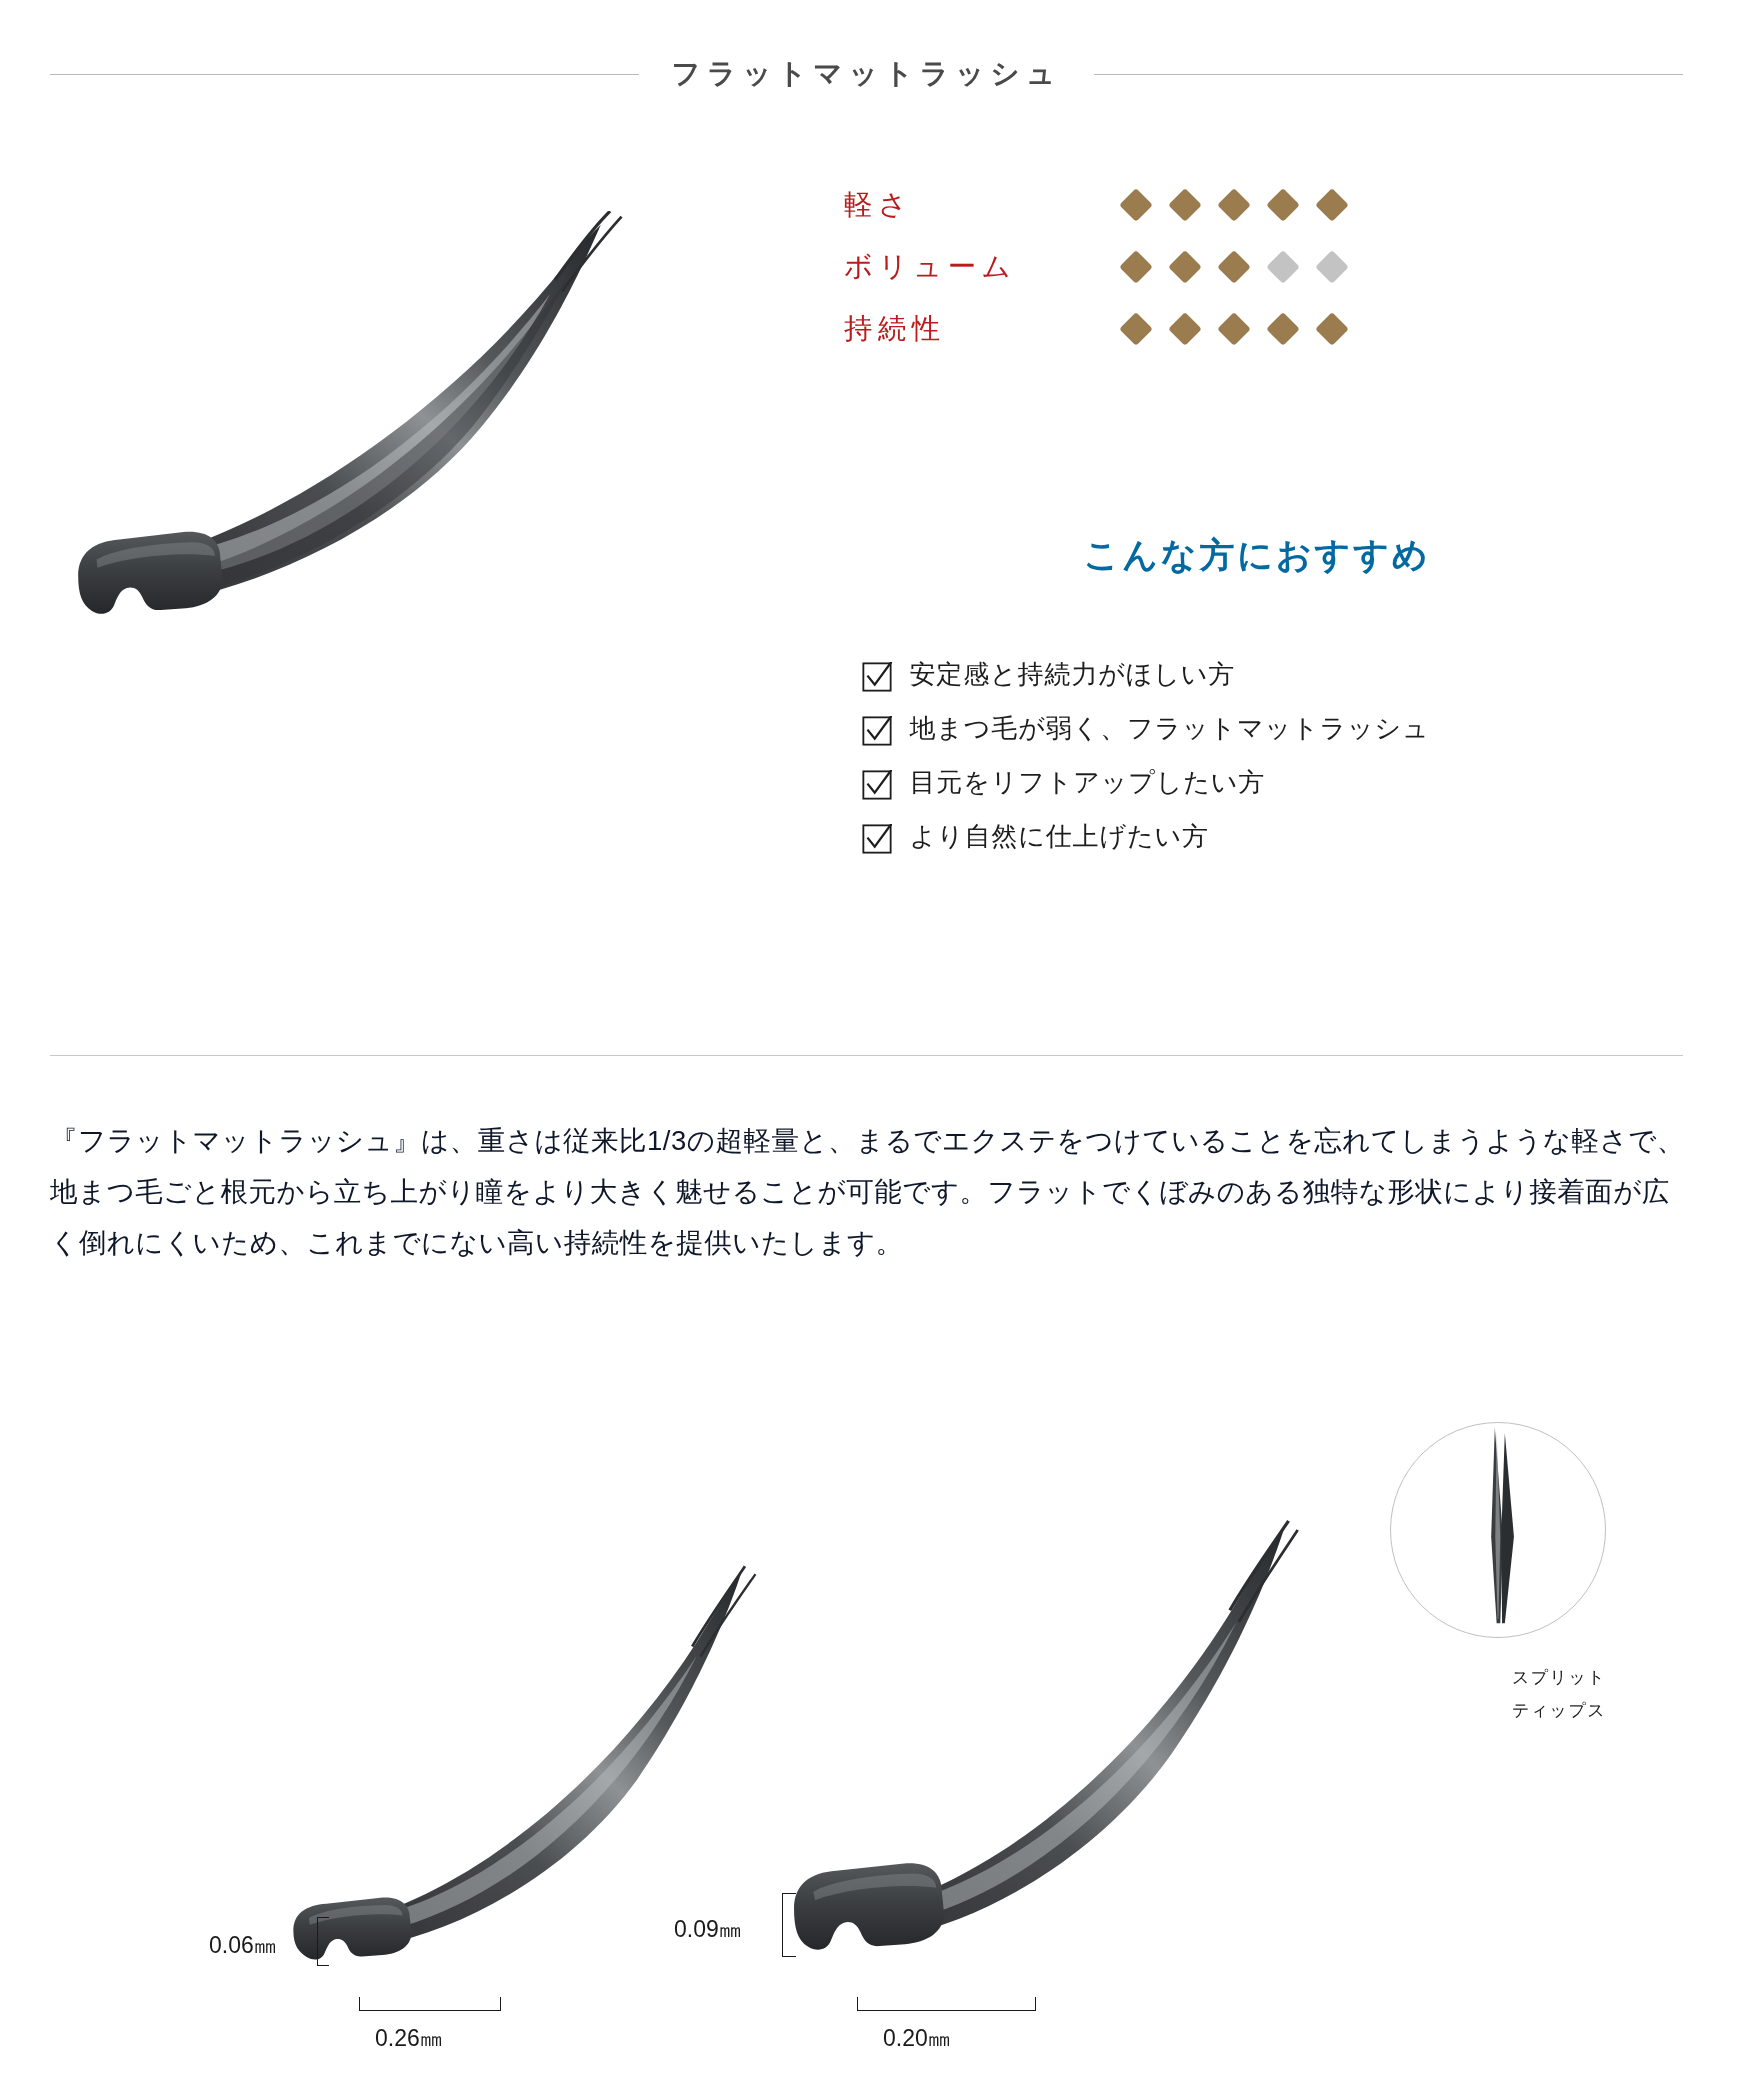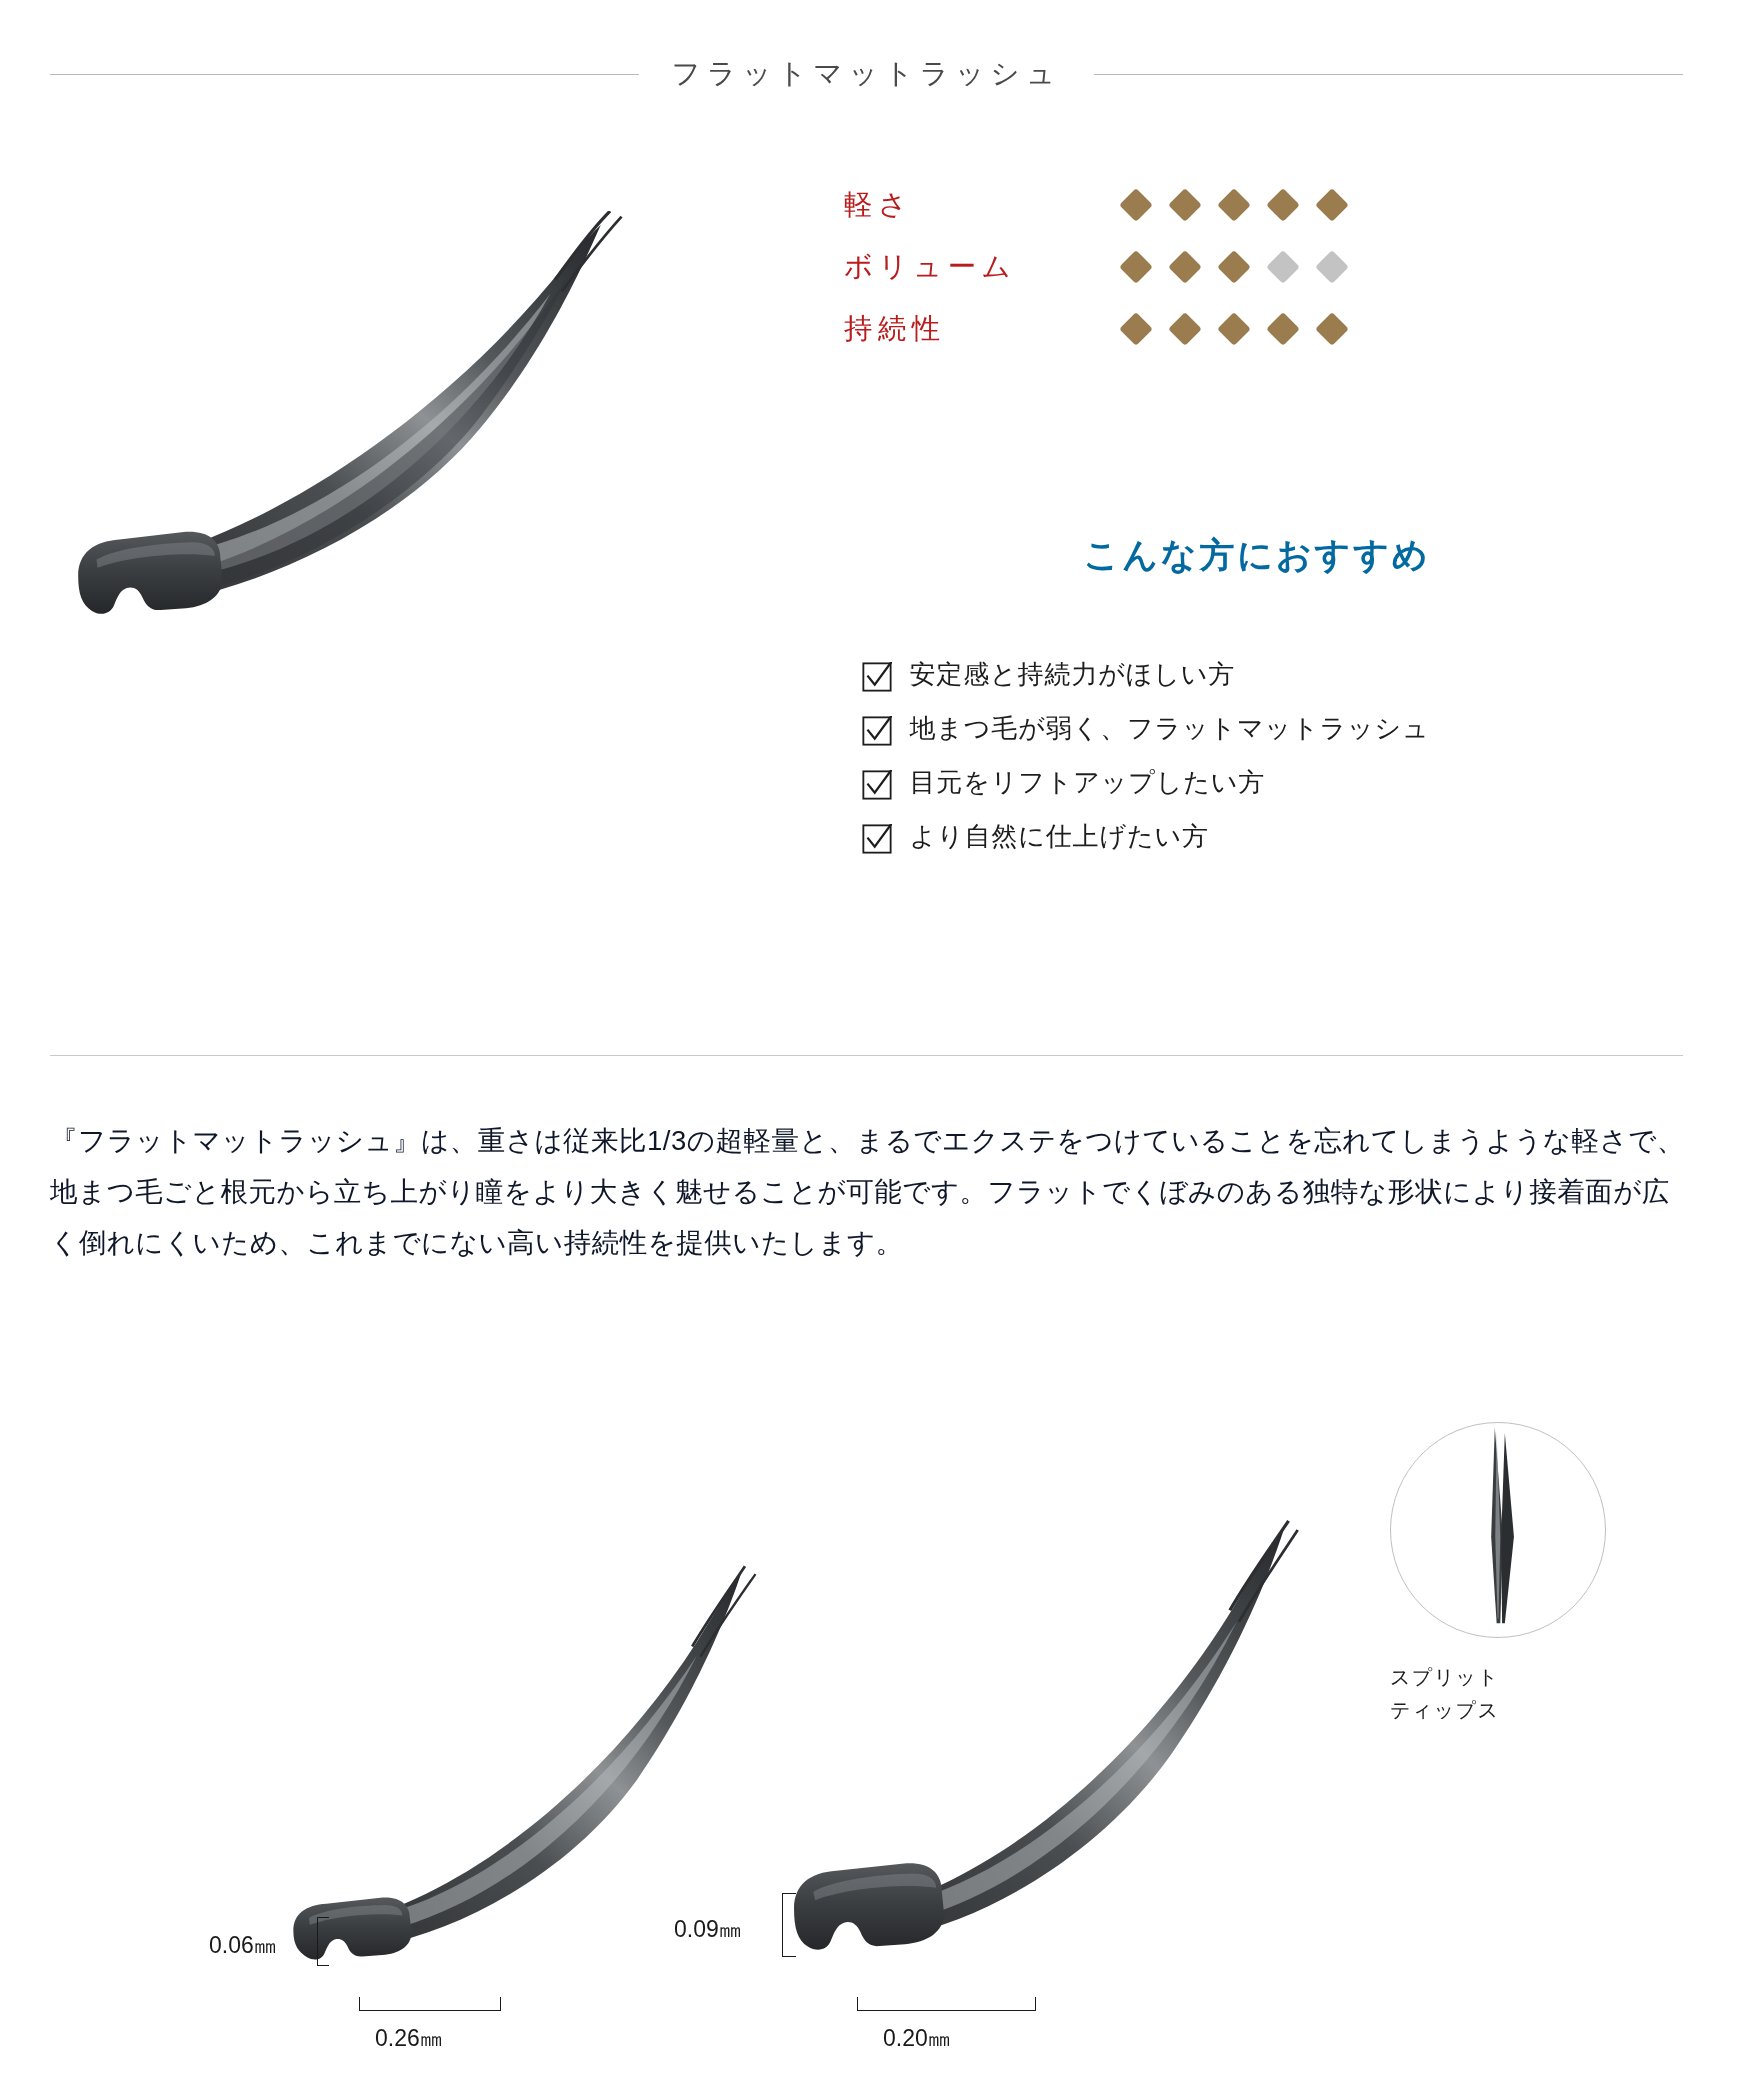--- a/index.html
+++ b/index.html
@@ -32,21 +32,21 @@
     flex: 1 1 auto;
     height: 0.9px;
     background: #b9b9b9;
   }
   .header .title {
     flex: 0 0 auto;
     padding: 0 32px;
     font-size: 28.4px;
     letter-spacing: 6.4px;
     color: #4a4a4a;
-    font-weight: 400;
+    font-weight: 700;
     white-space: nowrap;
   }
 
   
   .hero-lash {
     position: absolute;
     left: 69px;
     top: 211px;
     width: 752px;
     height: 743px;
@@ -198,22 +198,22 @@
     border-radius: 50%;
     overflow: hidden;
     background: #fff;
   }
   .split-circle svg { width: 100%; height: 100%; display: block; }
   .split-label {
     position: absolute;
     left: 1390px;
     top: 248px;
     width: 216px;
-    text-align: left;
-    font-size: 20px;
+    text-align: right;
+    font-size: 17px;
     line-height: 33px;
     letter-spacing: 1.4px;
     color: #1a1a1a;
   }
 </style>
 </head>
 <body>
 
 <div class="page">
 

